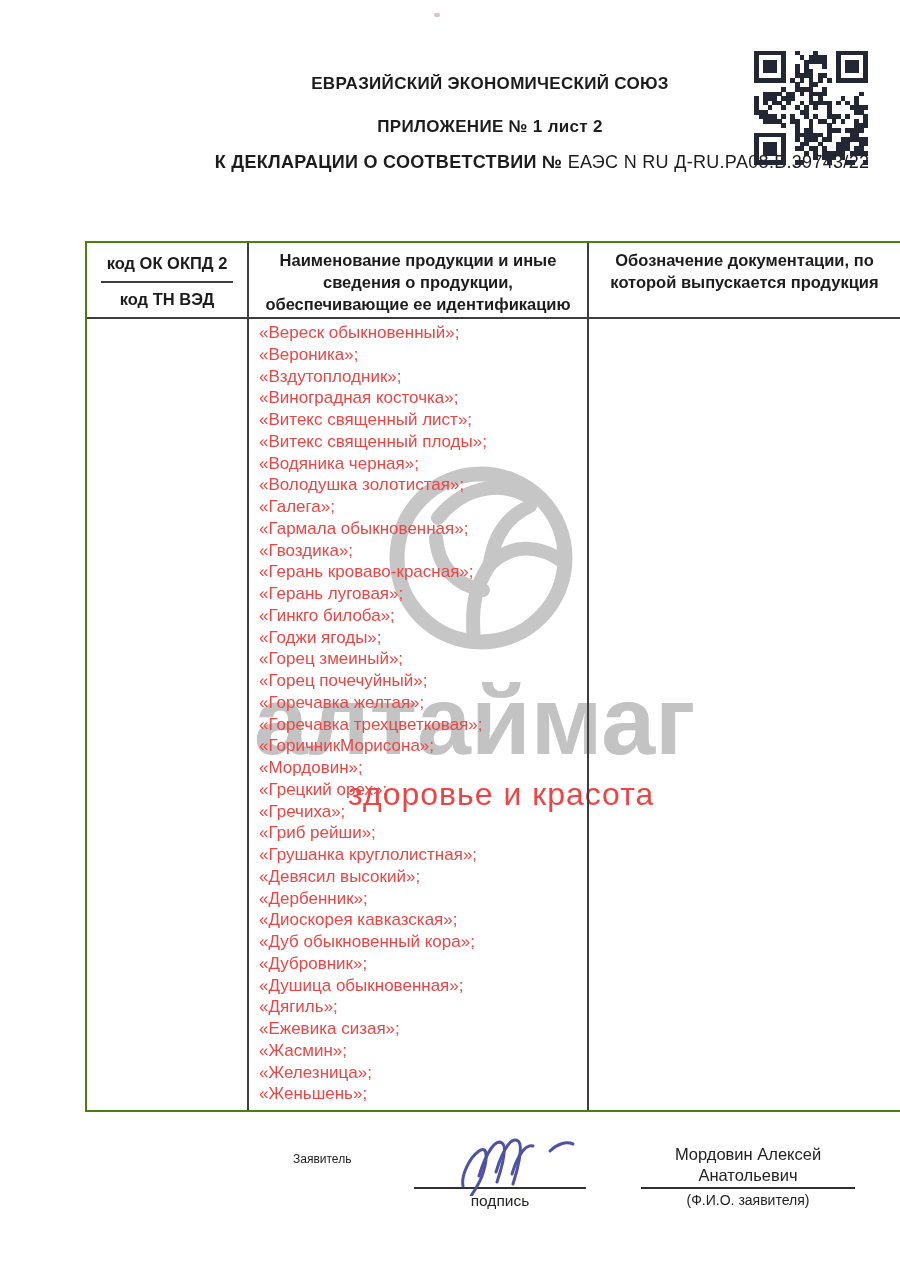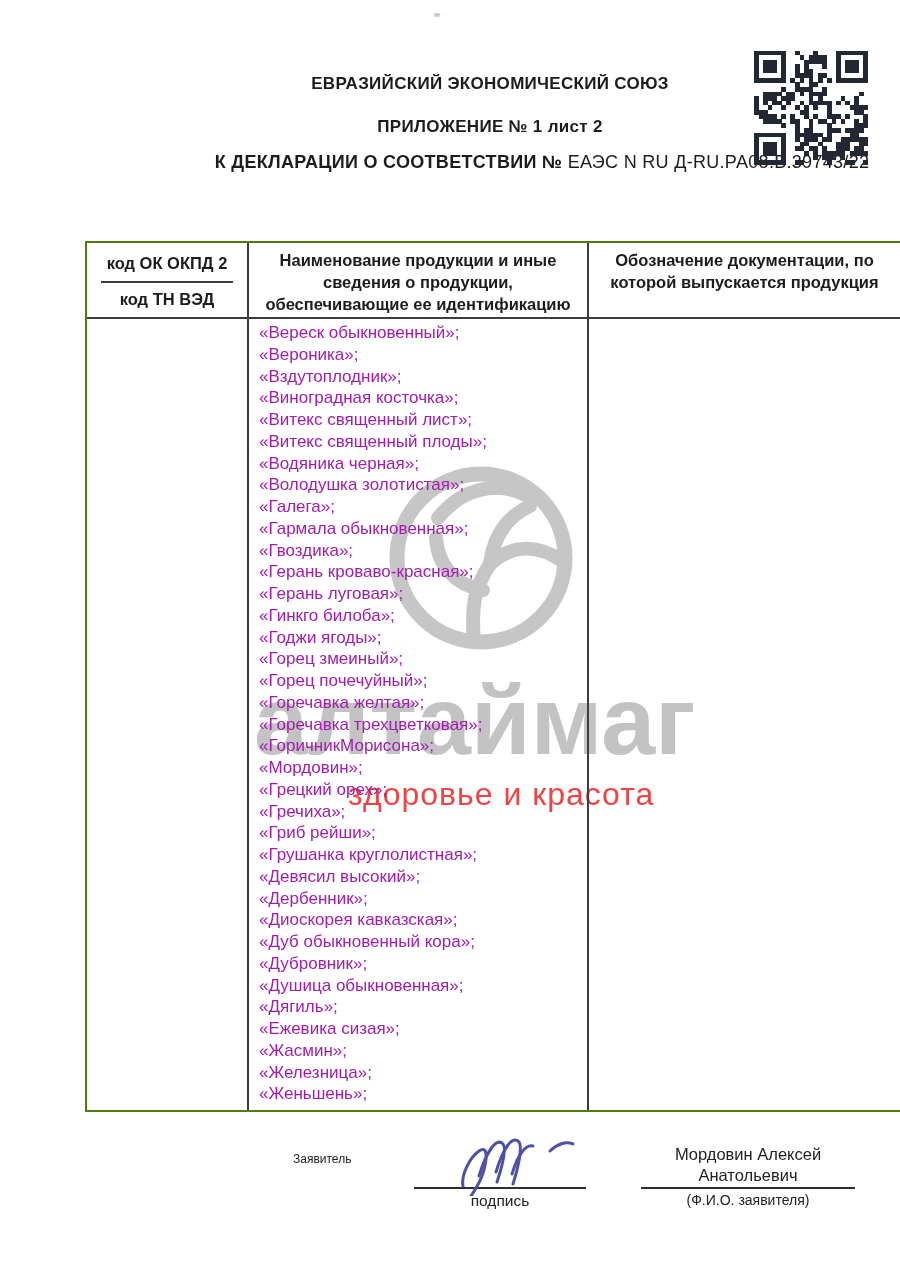--- a/index.html
+++ b/index.html
@@ -34,21 +34,21 @@
   .vline.v1{left:160px;}
   .vline.v2{left:500px;}
   .hsep{position:absolute;left:0;right:0;top:74px;height:2px;background:#3d3d3d;}
   .cell{position:absolute;font-weight:bold;font-size:16.5px;text-align:center;
     line-height:22px;color:#1c1c1c;}
   .c1h{left:0;top:9px;width:160px;}
   .c1rule{height:2px;background:#3d3d3d;margin:7px 14px 5px 14px;}
   .c2h{left:162px;top:6px;width:338px;padding:0 10px;box-sizing:border-box;}
   .c3h{left:502px;top:6px;width:311px;padding:0 14px;box-sizing:border-box;}
   .products{position:absolute;left:172px;top:79px;width:326px;
-    font-size:17px;line-height:21.75px;color:#a21caf;font-weight:normal;}
+    font-size:17px;line-height:21.75px;color:#ef4444;font-weight:normal;}
   .products div{white-space:nowrap;}
   
   .sig-label{position:absolute;left:253px;top:1152px;font-size:12px;color:#222;}
   .sig-art{position:absolute;left:413px;top:1134px;width:136px;height:62px;z-index:3;}
   .sig-line{position:absolute;left:374px;top:1187px;width:172px;height:2px;background:#2e2e2e;}
   .sig-caption{position:absolute;left:374px;top:1192px;width:172px;text-align:center;
     font-size:15.5px;color:#222;}
   .fio{position:absolute;left:596px;top:1144px;width:224px;text-align:center;
     font-size:16.5px;line-height:21px;color:#222;}
   .fio-line{position:absolute;left:601px;top:1187px;width:214px;height:2px;background:#2e2e2e;}

